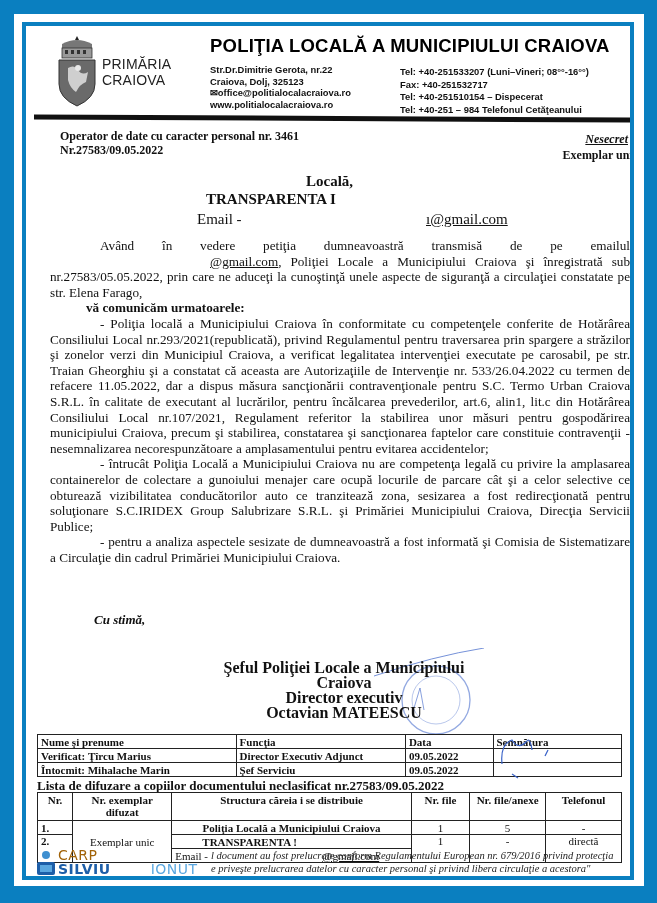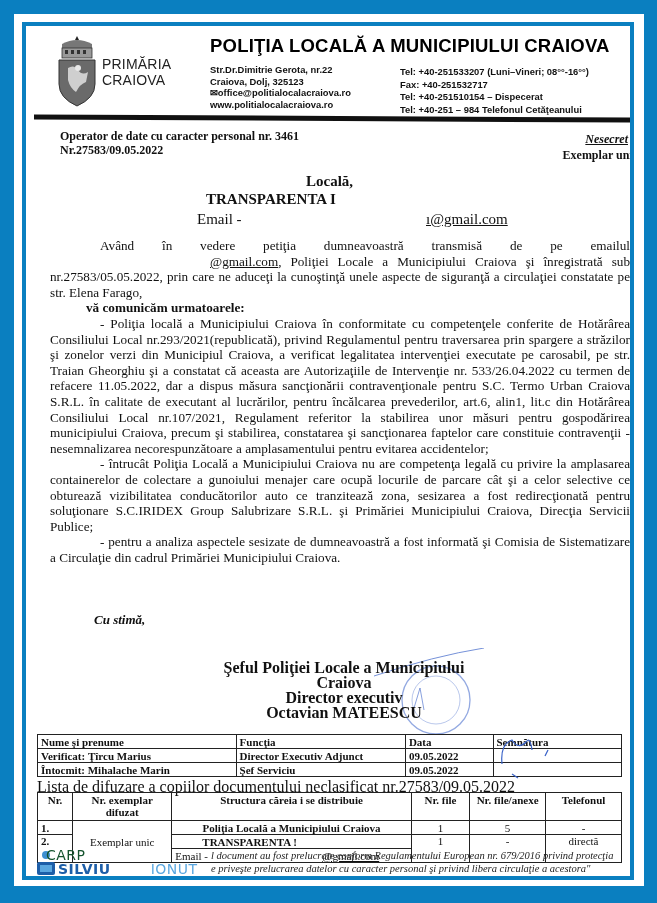--- a/index.html
+++ b/index.html
@@ -39,32 +39,32 @@
   .sig-block { position: absolute; left: 178px; top: 634px; width: 280px; text-align: center; font-weight: bold; font-size: 16px; line-height: 15px; }
   .stamp { position: absolute; left: 348px; top: 622px; width: 110px; height: 90px; }
   .stamp2 { position: absolute; left: 360px; top: 714px; width: 90px; height: 30px; }
 
   
   table { border-collapse: collapse; position: absolute; font-weight: bold; font-size: 11px; }
   td, th { border: 1px solid #222; padding: 0 3px; line-height: 12px; }
   .t1 { left: 11px; top: 708px; width: 585px; }
   .t1 td { height: 14px; }
   .t1 .center { text-align: left; }
-  .lista { position: absolute; left: 11px; top: 752px; font-weight: normal; font-size: 16px; white-space: nowrap; }
+  .lista { position: absolute; left: 11px; top: 752px; font-weight: bold; font-size: 13px; white-space: nowrap; }
   .t2 { left: 11px; top: 766px; width: 585px; }
   .t2 th { font-weight: bold; text-align: center; vertical-align: top; height: 28px; padding-top: 1px; }
   .t2 td { text-align: center; height: 14px; }
   .t2 .normal { font-weight: normal; }
   .t2 .left { text-align: left; }
   .t2 .email-cell { font-weight: normal; text-align: left; position: relative; }
   .footer-note { position: absolute; left: 185px; top: 823px; font-style: italic; font-size: 10.5px; line-height: 13px; white-space: nowrap; color: #222; }
 
   
   .wm { position: absolute; left: 8px; top: 822px; font-family: "DejaVu Sans", sans-serif; }
-  .wm-carp { position: absolute; left: 12px; top: 0; font-size: 14px; line-height: 14px; color: #14532d; letter-spacing: 0.5px; }
+  .wm-carp { position: absolute; left: 24px; top: 0; font-size: 14px; line-height: 14px; color: #a16207; letter-spacing: 0.5px; }
   .wm-name { position: absolute; left: 24px; top: 14px; font-size: 14px; line-height: 14px; color: #1d5ea8; font-weight: bold; letter-spacing: 0.5px; white-space: nowrap; }
   .wm-name .light { color: #5aa7e0; font-weight: normal; margin-left: 40px; }
   .wm-icon { position: absolute; left: 2px; top: 2px; width: 20px; height: 26px; }
 </style>
 </head>
 <body>
 
 <div class="outer-white"></div>
 <div class="inner-frame">
   <div class="page">

